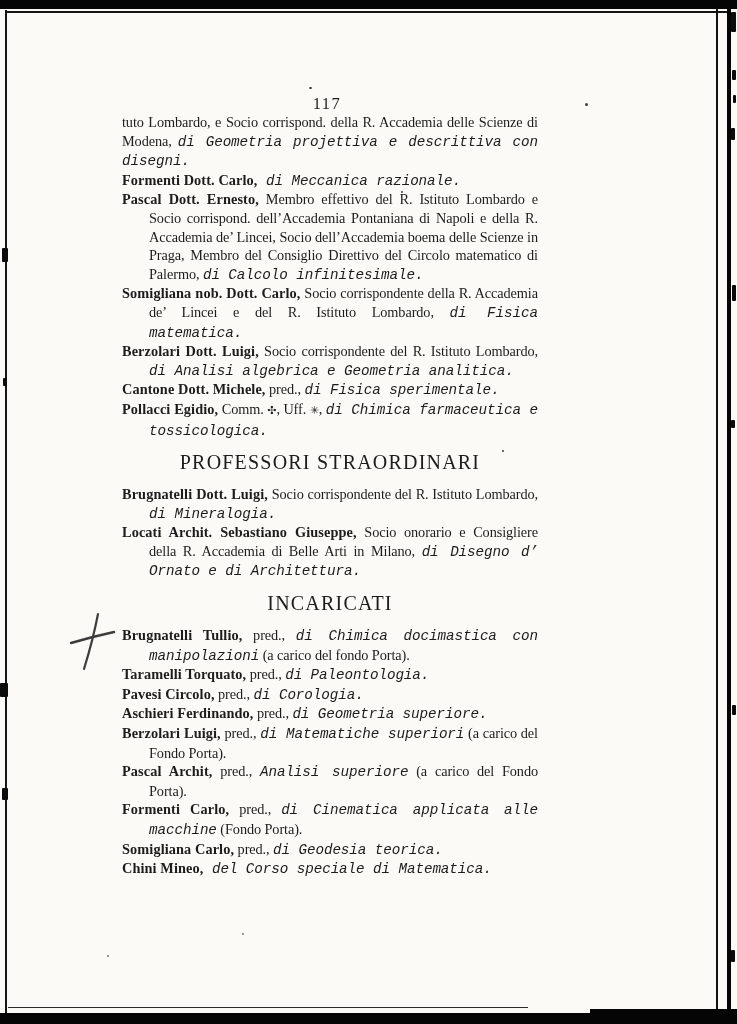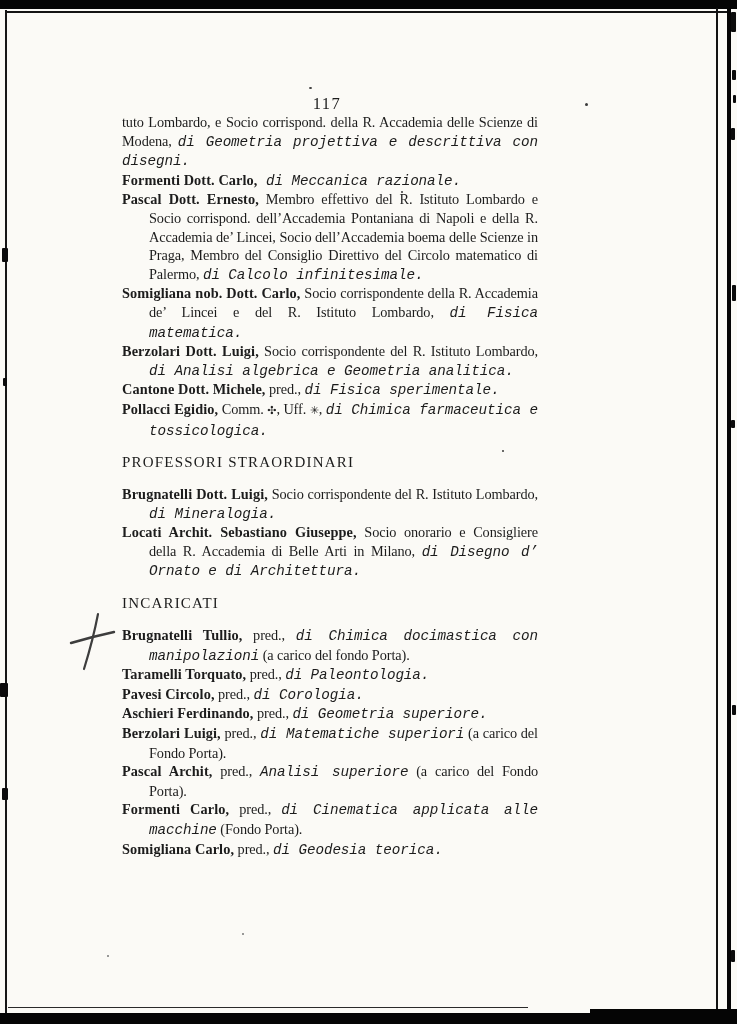--- a/index.html
+++ b/index.html
@@ -23,21 +23,21 @@
   .column{position:absolute;left:122px;top:0;width:416px;}
   .pagenum{margin-top:94px;text-align:center;padding-right:6px;
            font-size:16.5px;line-height:19px;letter-spacing:1.5px;}
   .intro{margin:27px 0 0 21px;}
   .intro,p.entry{font-size:14.3px;line-height:18.6px;text-align:justify;
                  margin:0;letter-spacing:-0.1px;}
   p.entry{padding-left:27px;text-indent:-27px;}
   p.entry b{font-weight:bold;letter-spacing:0.1px;}
   .it{font-style:italic;font-family:Liberation Mono, monospace;}
   .sym{font-family:"DejaVu Sans", sans-serif;font-size:11px;}
-  .heading{font-size:15px;line-height:19px;
+  .heading{text-align:center;font-size:20px;line-height:19px;
            letter-spacing:1.2px;margin:13px 0 13px;}
   .cross-mark{position:absolute;left:66px;top:610px;}
 </style>
 </head>
 <body>
 
 <div class="page">
 
   <div class="bar-top"></div>
   <div class="line-top"></div>
@@ -89,16 +89,17 @@
         <p class="entry"><b>Locati Archit. Sebastiano Giuseppe,</b><span class="rg"> Socio onorario e Consigliere della R. Accademia di Belle Arti in Milano, </span><span class="it">di Disegno d’ Ornato e di Architettura.</span></p>
         <div class="heading">INCARICATI</div>
         <p class="entry"><b>Brugnatelli Tullio,</b><span class="rg"> pred., </span><span class="it">di Chimica docimastica con manipolazioni</span><span class="rg"> (a carico del fondo Porta).</span></p>
         <p class="entry"><b>Taramelli Torquato,</b><span class="rg"> pred., </span><span class="it">di Paleontologia.</span></p>
         <p class="entry"><b>Pavesi Circolo,</b><span class="rg"> pred., </span><span class="it">di Corologia.</span></p>
         <p class="entry"><b>Aschieri Ferdinando,</b><span class="rg"> pred., </span><span class="it">di Geometria superiore.</span></p>
         <p class="entry"><b>Berzolari Luigi,</b><span class="rg"> pred., </span><span class="it">di Matematiche superiori</span><span class="rg"> (a carico del Fondo Porta).</span></p>
         <p class="entry"><b>Pascal Archit,</b><span class="rg"> pred., </span><span class="it">Analisi superiore</span><span class="rg"> (a carico del Fondo Porta).</span></p>
         <p class="entry"><b>Formenti Carlo,</b><span class="rg"> pred., </span><span class="it">di Cinematica applicata alle macchine</span><span class="rg"> (Fondo Porta).</span></p>
         <p class="entry"><b>Somigliana Carlo,</b><span class="rg"> pred., </span><span class="it">di Geodesia teorica.</span></p>
+        <p class="entry"><b>Chini Mineo,</b><span class="it"> del Corso speciale di Matematica.</span></p>
       </div>
   </div>
 
 </div>
 
 </body></html>

